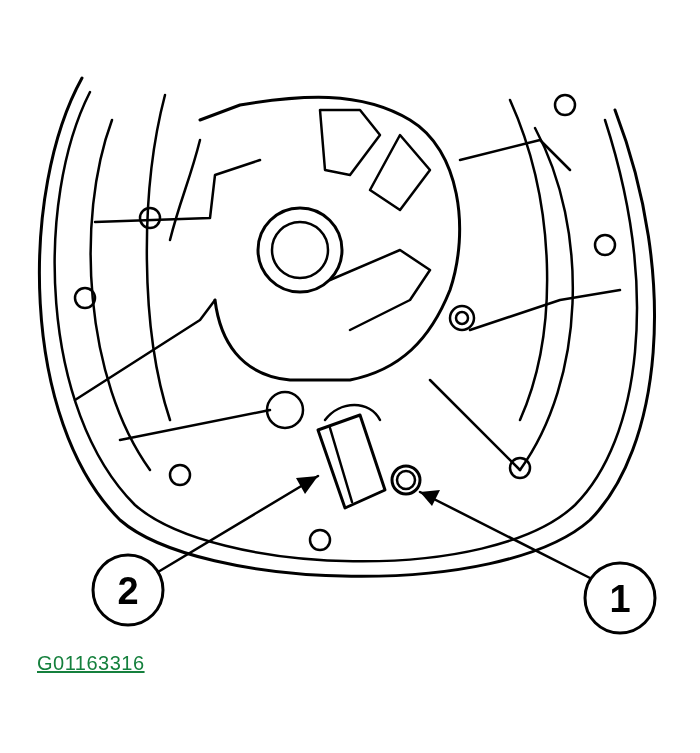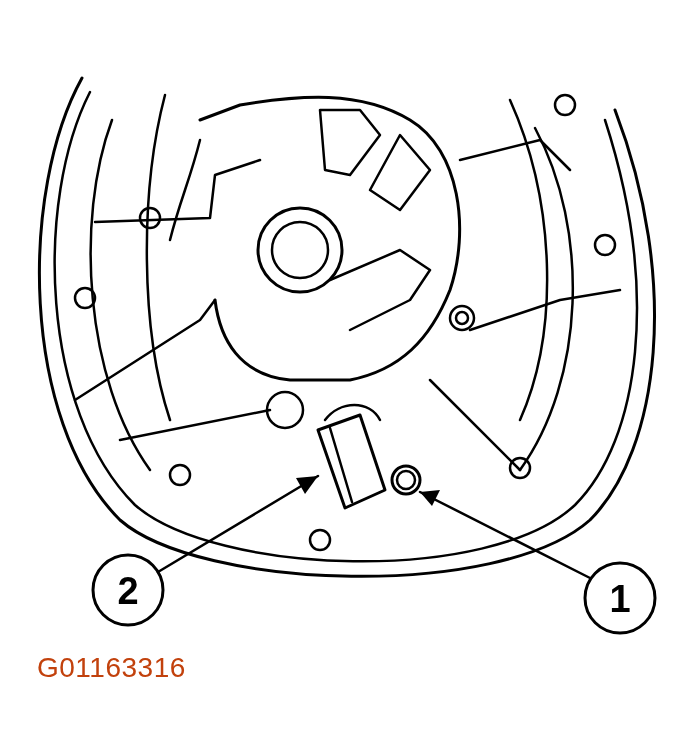--- a/index.html
+++ b/index.html
@@ -1,21 +1,21 @@
 <!DOCTYPE html>
 <html><head>
 <meta charset="utf-8">
 <style>
   html, body { margin: 0; padding: 0; background: #ffffff; }
   body { width: 700px; height: 753px; position: relative; overflow: hidden; font-family: "Liberation Sans", sans-serif; }
   #figure { position: absolute; left: 0; top: 0; width: 700px; height: 753px; }
   .ln { fill: none; stroke: #000; stroke-width: 3; stroke-linecap: round; stroke-linejoin: round; }
   .ln2 { fill: none; stroke: #000; stroke-width: 2.5; stroke-linecap: round; stroke-linejoin: round; }
   .callout-num { font-family: "Liberation Sans", sans-serif; font-weight: bold; font-size: 38px; fill: #000; }
-  #figure-id { position: absolute; left: 37px; top: 652px; font-family: "Liberation Sans", sans-serif; font-size: 28px; color: #c2410c; letter-spacing: 0.5px; }
+  #figure-id { position: absolute; left: 37px; top: 652px; font-family: "Liberation Sans", sans-serif; font-size: 20px; color: #15803d; letter-spacing: 0.5px; text-decoration: underline; }
 </style>
 </head>
 <body>
 
 <svg id="figure" viewBox="0 0 700 753" xmlns="http://www.w3.org/2000/svg">
 
   <g>
     <path class="ln" d="M82 78 C 20 190, 20 420, 120 520 C 200 590, 500 600, 590 520 C 660 450, 680 280, 615 110"></path>
     <path class="ln2" d="M90 92 C 35 200, 40 410, 135 505 C 215 575, 490 585, 575 505 C 640 440, 660 290, 605 120"></path>
     <path class="ln2" d="M112 120 C 75 220, 85 380, 150 470"></path>

